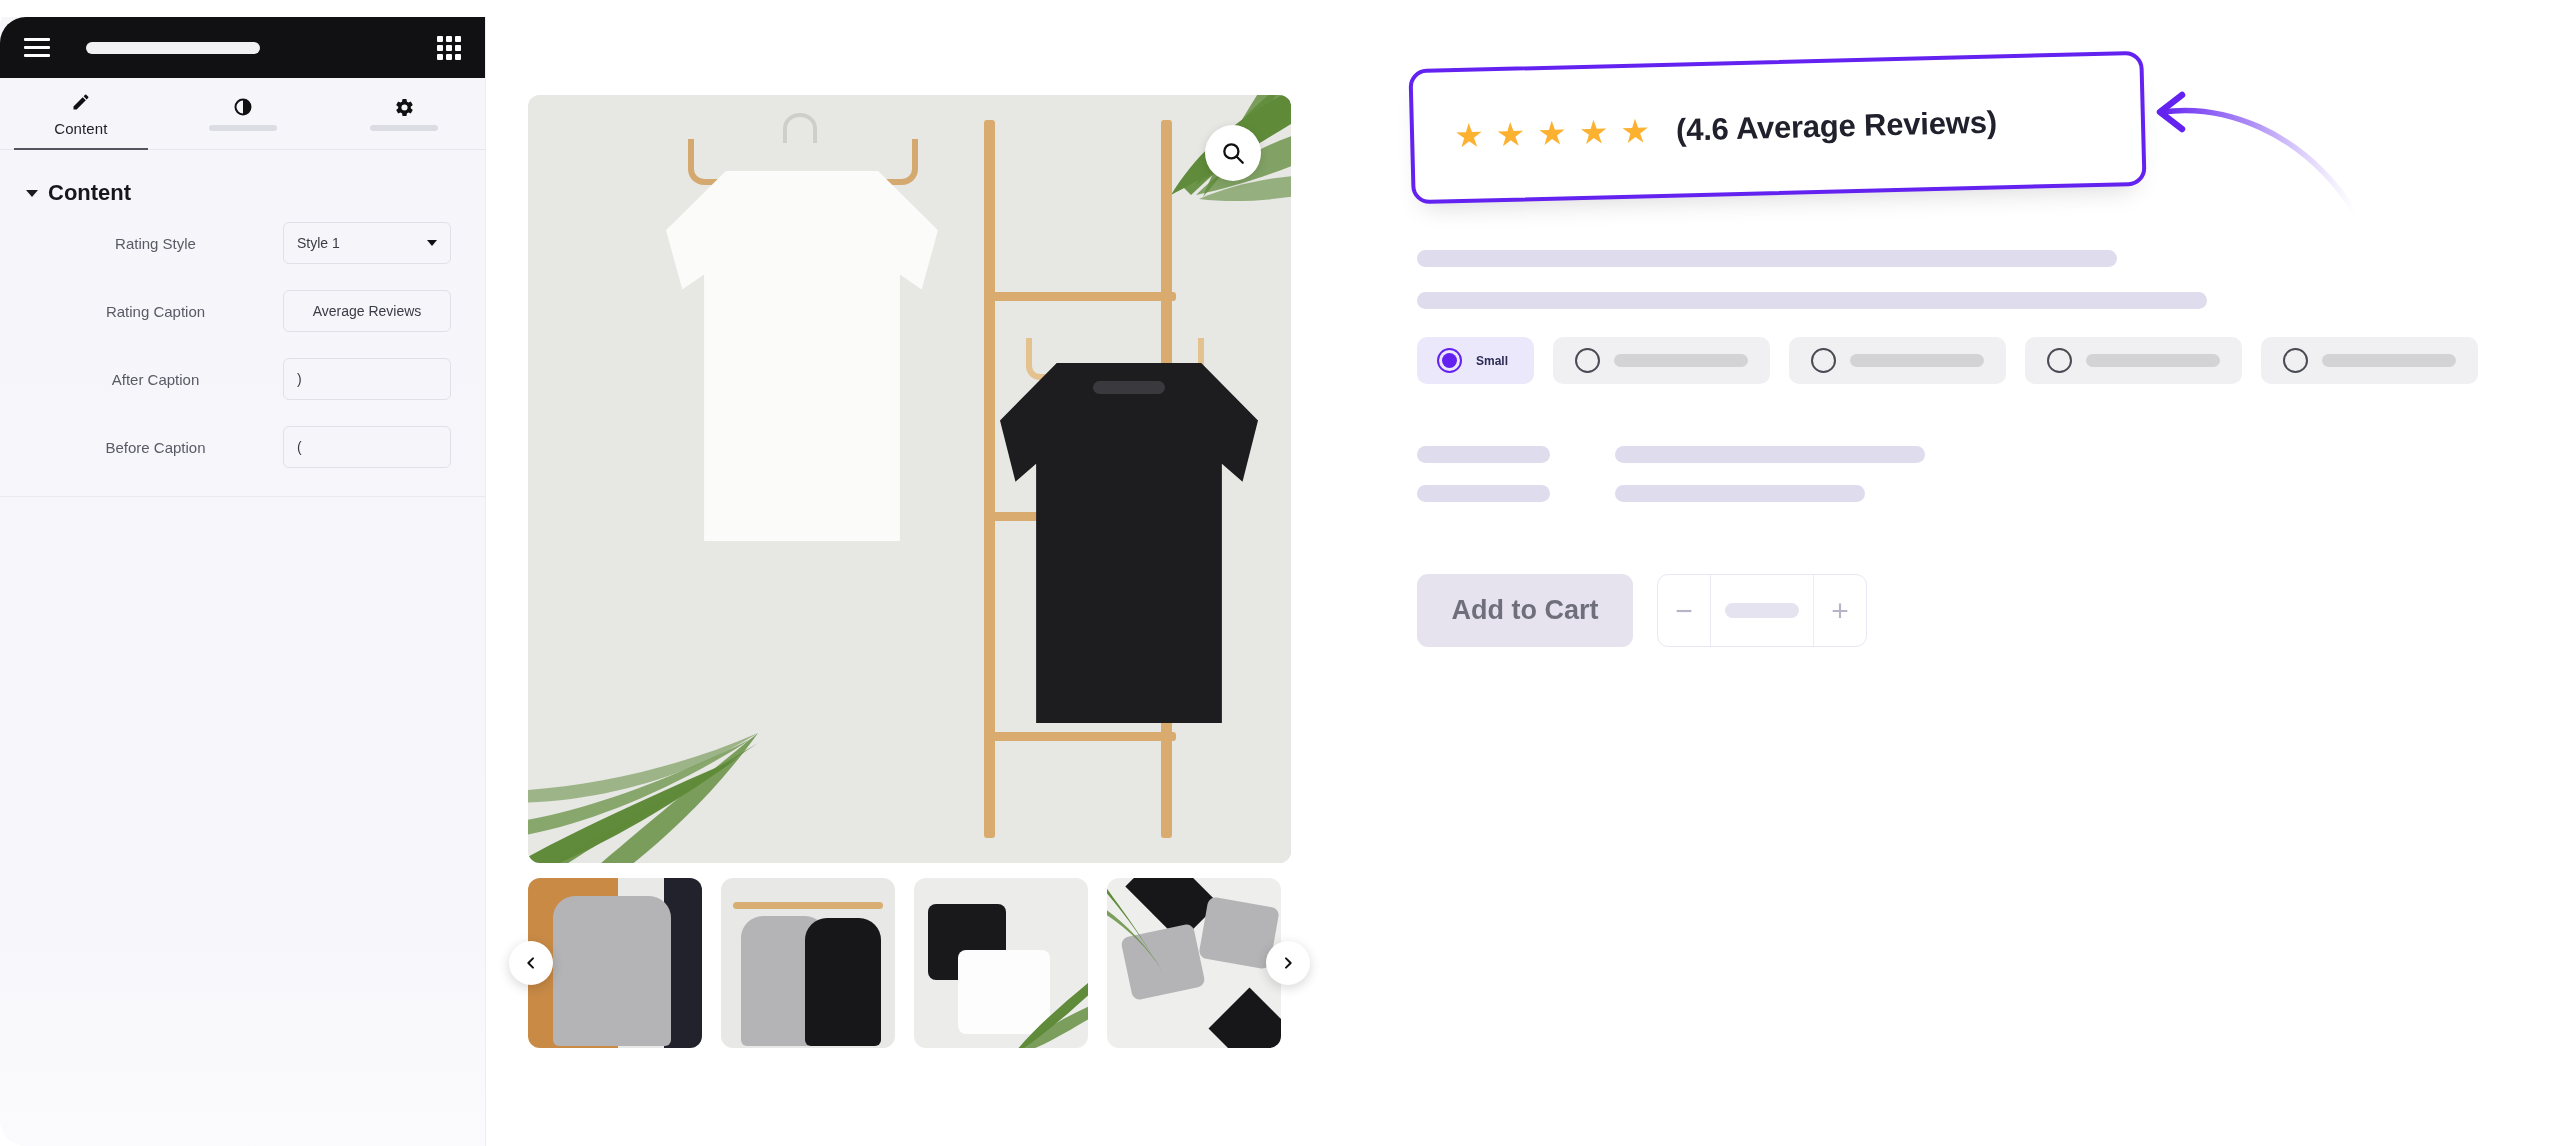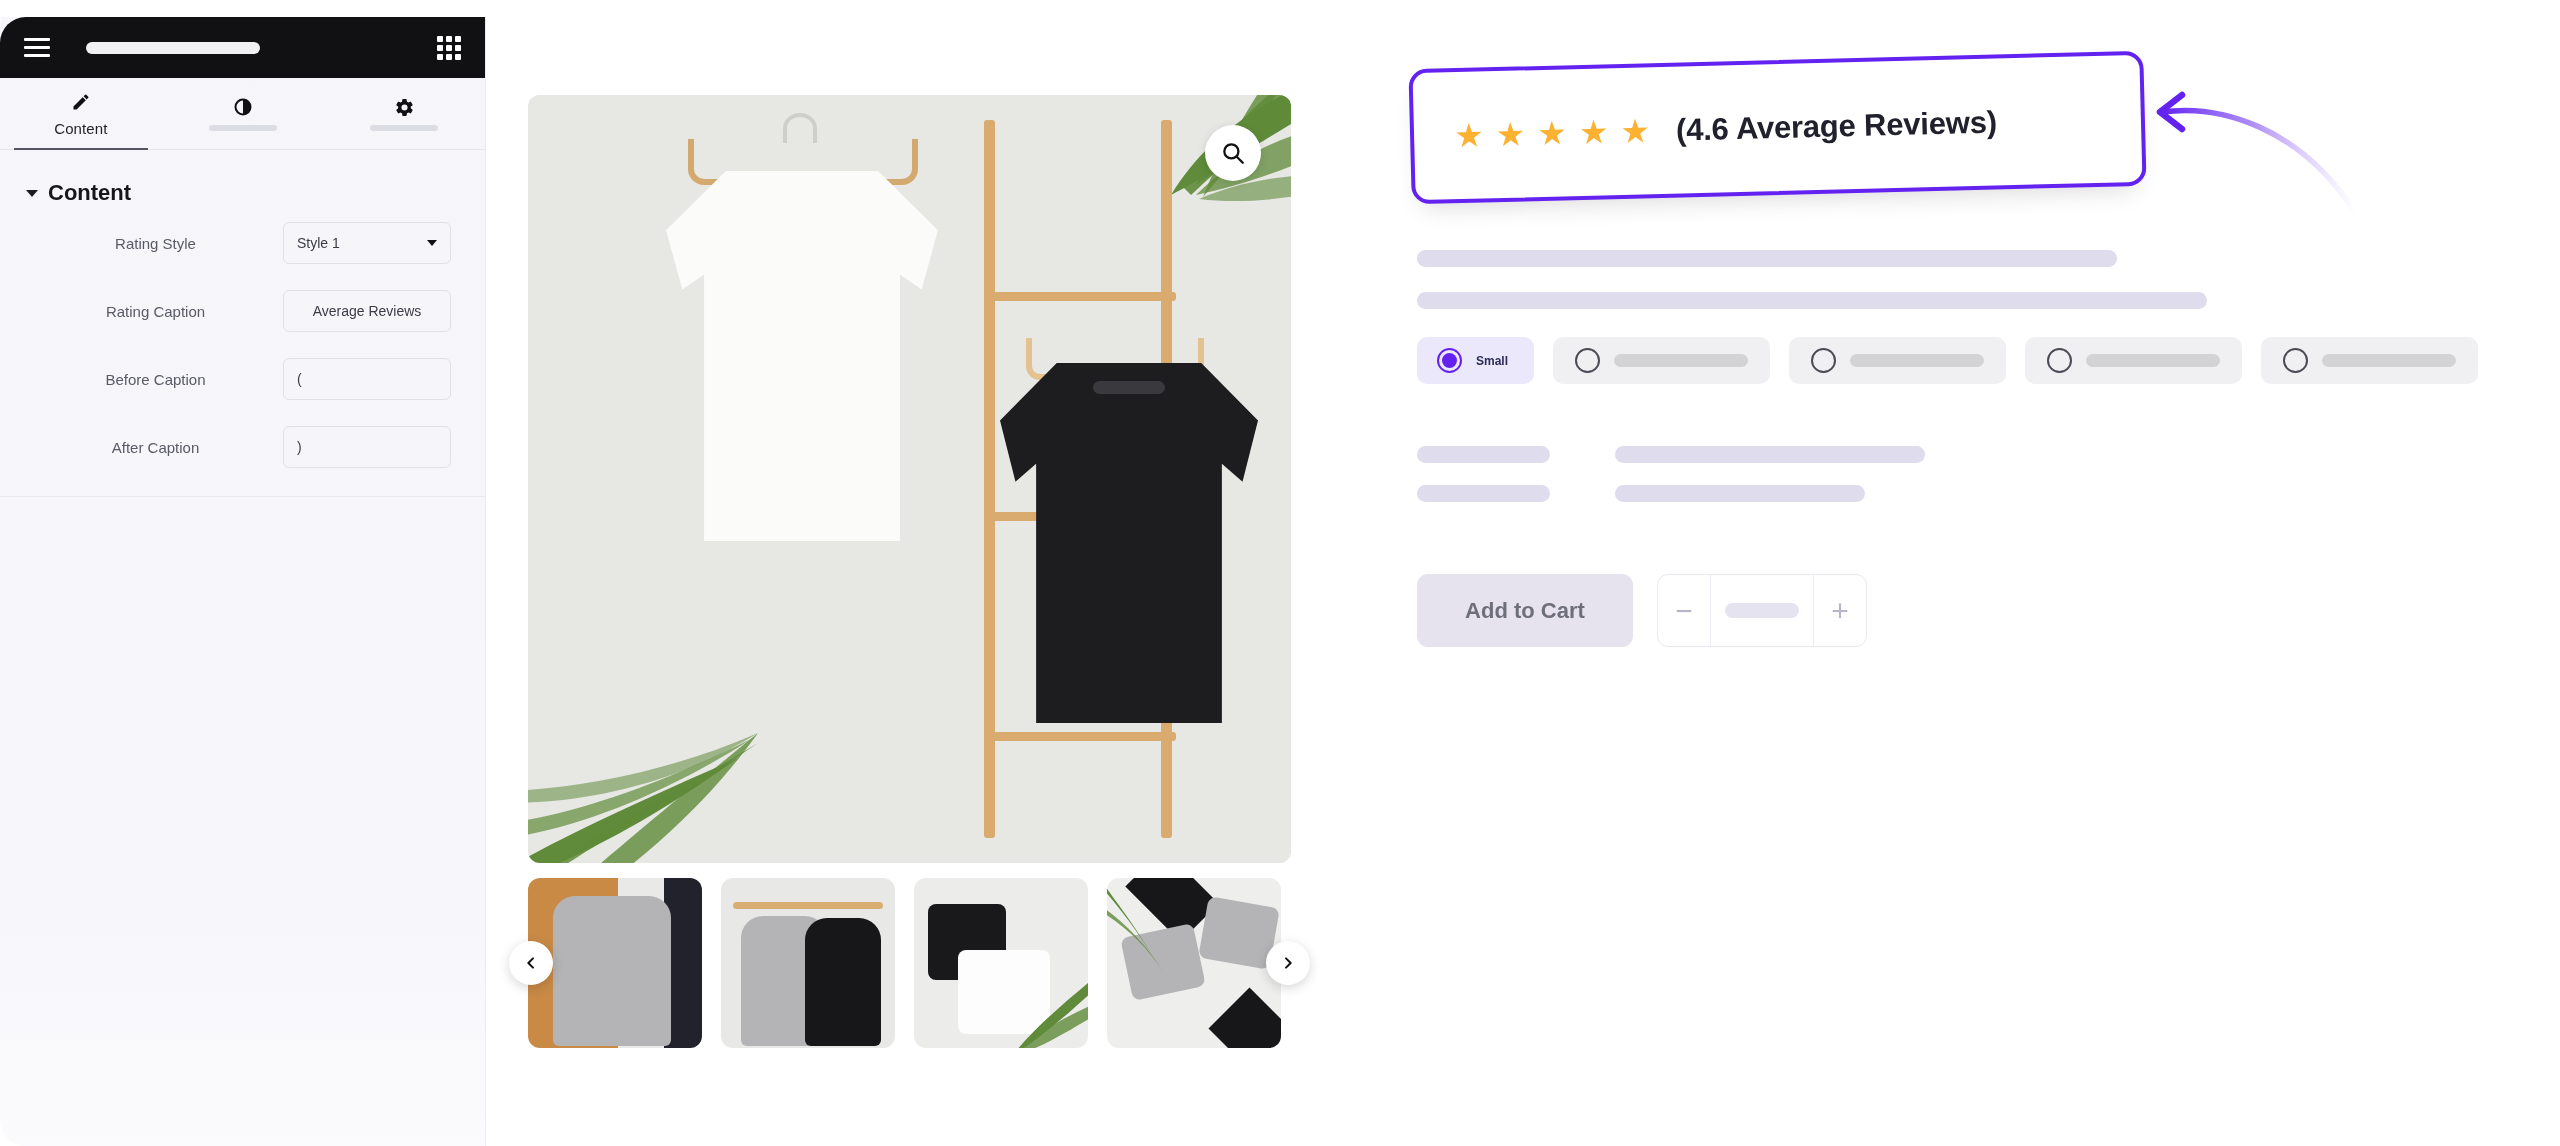--- a/index.html
+++ b/index.html
@@ -207,21 +207,21 @@
   .sk-grid { margin: 62px 0 0 2px; }
   .sk-line { display:flex; gap:65px; margin-bottom: 22px; }
   .sk-s { width:133px;height:17px; }
   .sk-la { width:310px;height:17px; }
   .sk-lb { width:250px;height:17px; }
 
   .cart-row { display:flex; align-items:center; gap:24px; margin: 72px 0 0 2px; }
   .add-cart {
     width:216px;height:73px;border-radius:11px;background:#e6e3ef;
     display:flex;align-items:center;justify-content:center;cursor:pointer;
-    font-size:22px; font-weight:700; color:#6f6f7c;
+    font-size:27px; font-weight:700; color:#6f6f7c;
   }
   .qty {
     display:flex; align-items:stretch; height:73px; width:210px;
     border:1px solid #e9e7f3; border-radius:11px; background:#fff; overflow:hidden;
   }
   .qty-btn { width:52px; display:flex;align-items:center;justify-content:center; cursor:pointer;
     font-size:30px; color:#b6b4c6; }
   .qty-mid { flex:1; border-left:1px solid #ecebf4; border-right:1px solid #ecebf4;
     display:flex; align-items:center; justify-content:center; }
   .qty-stub { width:74px;height:15px;border-radius:8px;background:#e6e3f0; }
@@ -296,30 +296,30 @@
     </div>
 
     <div class="field-row">
       <span class="field-label">Rating Caption</span>
       <div class="ctl textinput">
         <span>Average Reviews</span>
       </div>
     </div>
 
     <div class="field-row">
+      <span class="field-label">After Caption</span>
+      <div class="ctl textinput left">
+        <span>)</span>
+      </div>
+    </div>
+
+    <div class="field-row">
       <span class="field-label">Before Caption</span>
       <div class="ctl textinput left">
         <span>(</span>
-      </div>
-    </div>
-
-    <div class="field-row">
-      <span class="field-label">After Caption</span>
-      <div class="ctl textinput left">
-        <span>)</span>
       </div>
     </div>
 
     <div class="panel-divider"></div>
 
   </aside>
 
   <main class="canvas">
 
     <section class="product">

